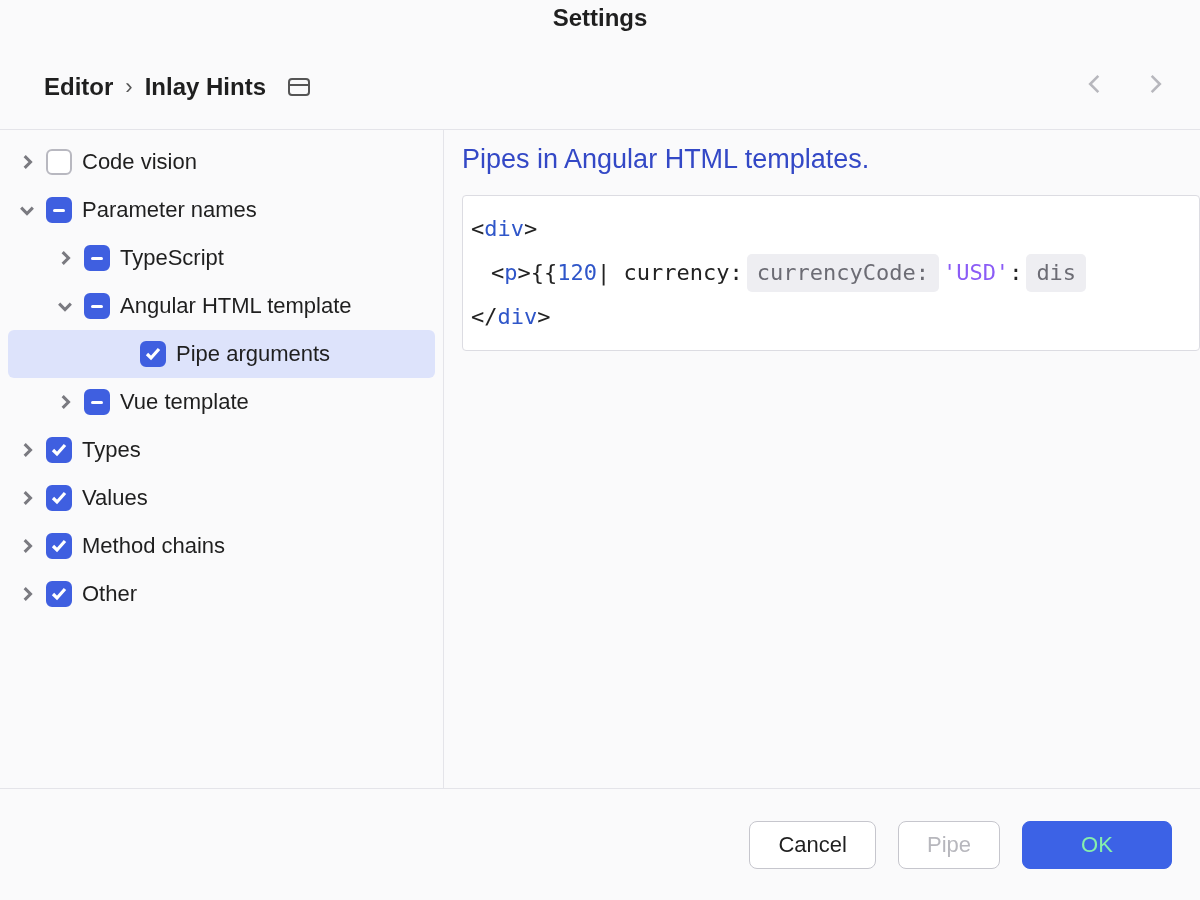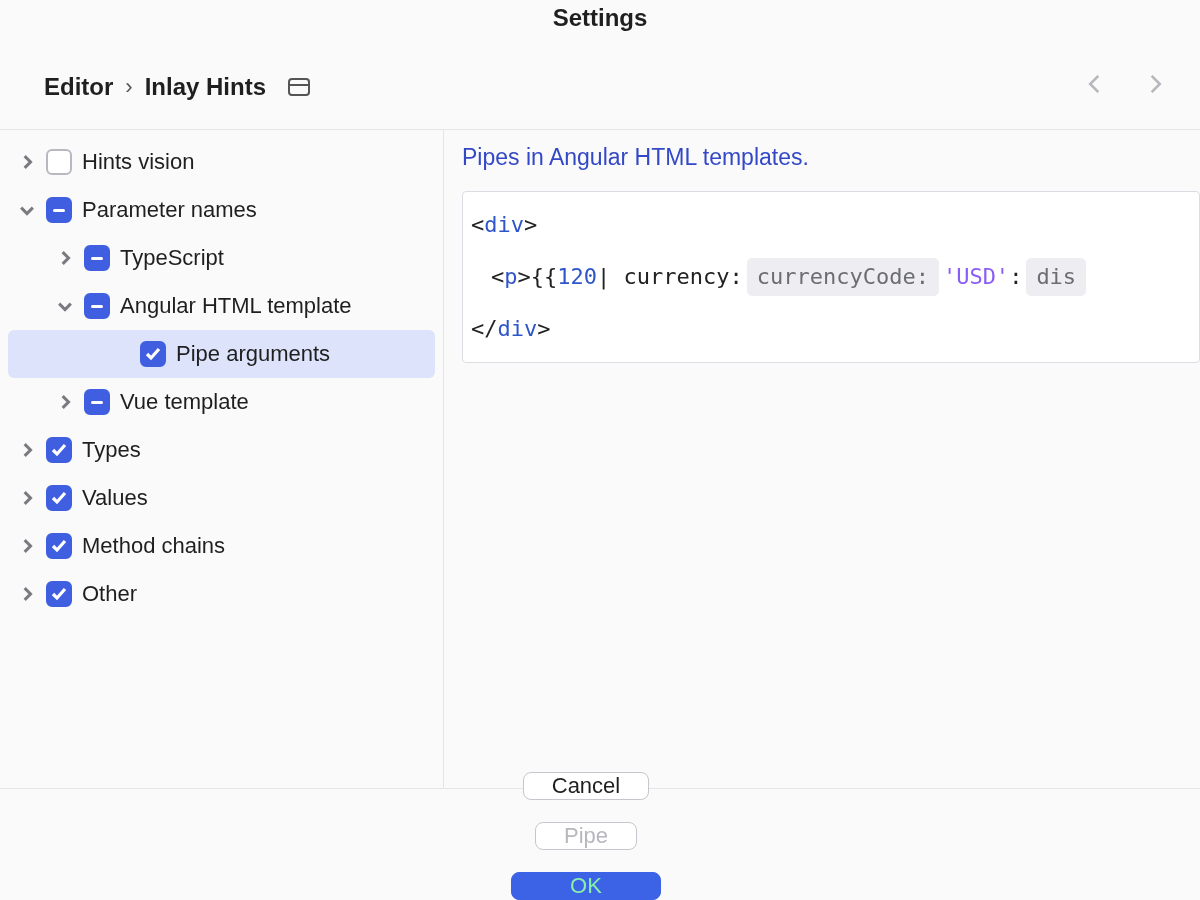--- a/index.html
+++ b/index.html
@@ -90,21 +90,21 @@
   .cb.indet::after { content: ""; display: block; width: 12px; height: 3px; background: #fff; border-radius: 2px; }
   .tree-label { }
 
   .content {
     flex: 1;
     padding: 10px 0 0 18px;
     overflow: hidden;
   }
   .desc {
     color: #3348c6;
-    font-size: 23px;
+    font-size: 27px;
     padding: 4px 0 20px 0;
   }
   .code-box {
     border: 1px solid #dcdce2;
     border-radius: 4px;
     background: #fff;
     padding: 16px 8px 16px 8px;
     font-family: ui-monospace, SFMono-Regular, Menlo, Consolas, monospace;
     font-size: 22px;
     line-height: 1.55;
@@ -115,34 +115,33 @@
   .tag { color: #2f56c9; }
   .punct { color: #222; }
   .num { color: #2f56c9; }
   .str { color: #8b5cf6; }
   .hint {
     background: #eeeef2;
     border-radius: 5px;
     padding: 2px 10px;
     color: #6c6c74;
     font-family: inherit;
-    margin: 16px 4px;
+    margin: 8px 4px;
   }
   .line2 { padding-left: 20px; display:flex; align-items:center; }
 
   .footer {
     border-top: 1px solid #e4e4e9;
     height: 112px;
     display: flex;
     align-items: center;
     justify-content: flex-end;
     gap: 22px;
     padding-right: 28px;
     background: #fafafb;
-    flex-direction: column;
   }
   .btn {
     height: 48px;
     padding: 0 28px;
     border-radius: 8px;
     font-size: 22px;
     display: inline-flex; align-items: center; justify-content: center;
     cursor: pointer;
     border: 1.5px solid #c6c6cd;
     background: #fff;
@@ -174,21 +173,21 @@
 <div class="main">
   <div class="sidebar">
 
     <div class="tree-row">
       <span class="expander">
           <svg viewBox="0 0 12 12">
             <path d="M4 1l5 5-5 5"></path>
           </svg>
         </span>
       <span class="cb"></span>
-      <span class="tree-label">Hints vision</span>
+      <span class="tree-label">Code vision</span>
     </div>
 
     <div class="tree-row">
       <span class="expander">
           <svg viewBox="0 0 12 12">
             <path d="M1 4l5 5 5-5"></path>
           </svg>
         </span>
       <span class="cb indet"></span>
       <span class="tree-label">Parameter names</span>

